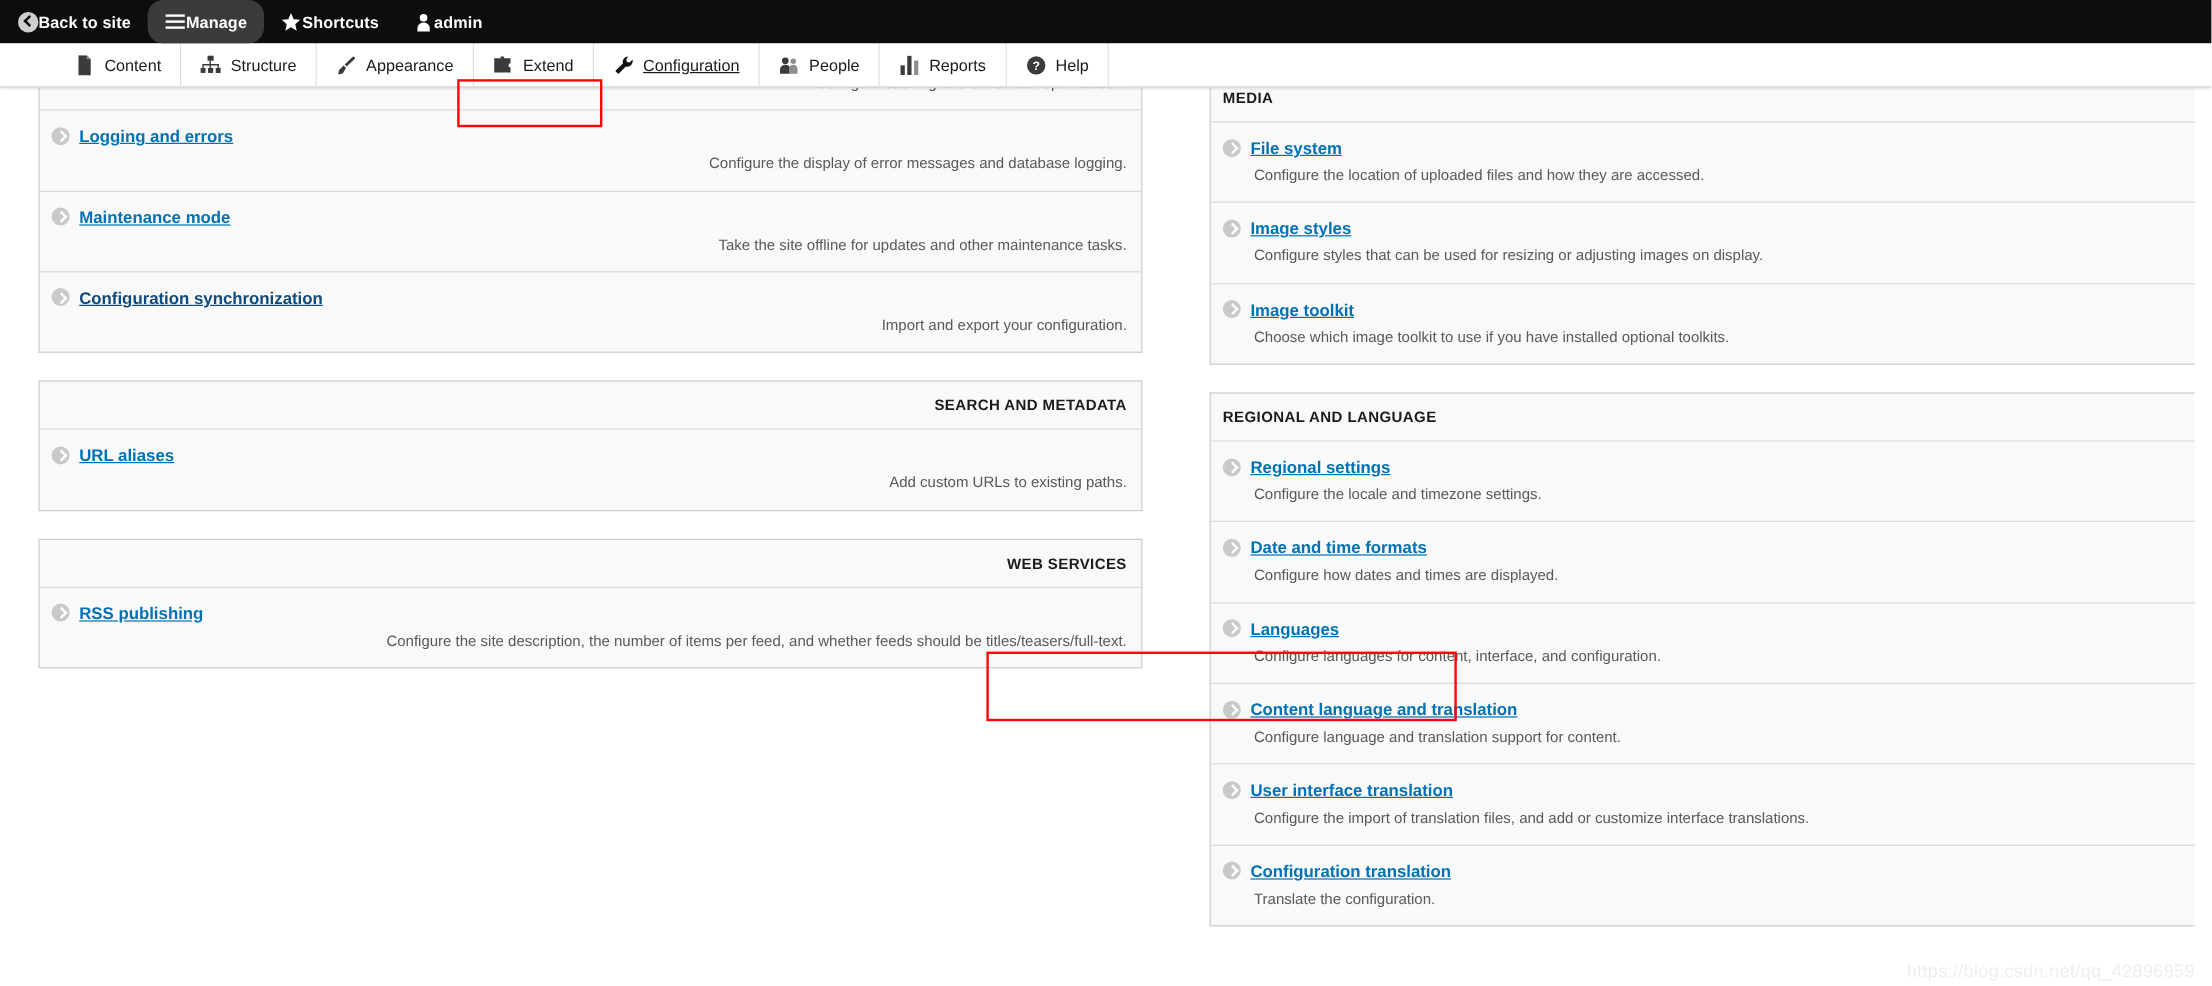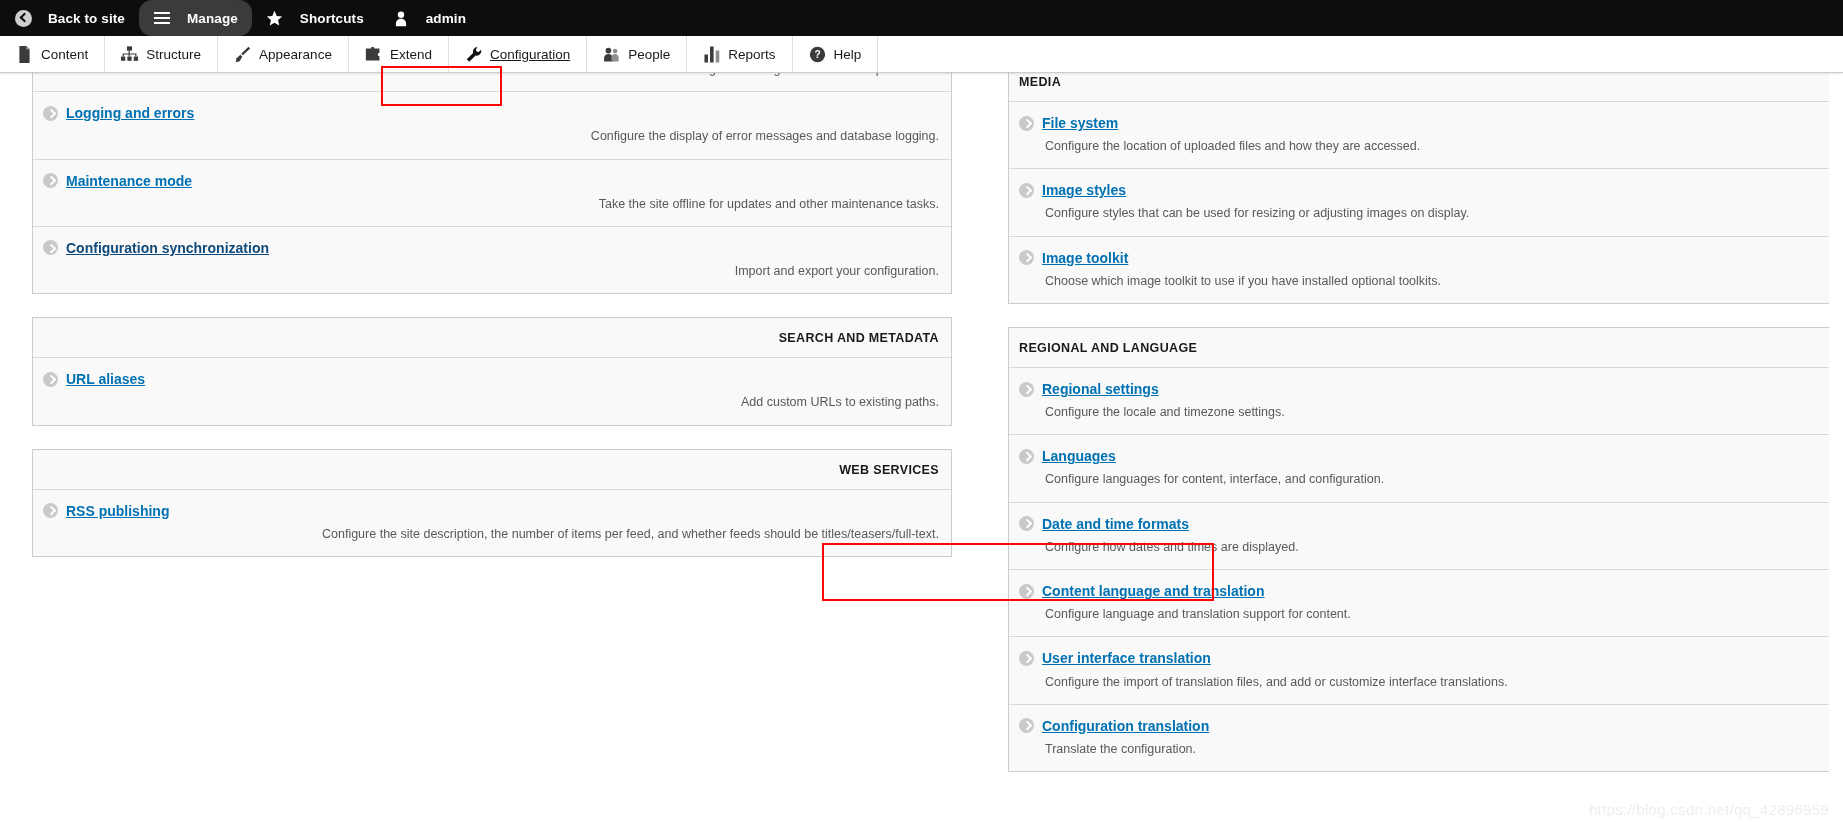--- a/index.html
+++ b/index.html
@@ -17,21 +17,21 @@
     height: 36px;
     background: #0d0d0d;
     display: flex;
     align-items: stretch;
     position: relative;
     z-index: 30;
   }
   .toolbar-tab {
     display: flex;
     align-items: center;
-    gap: 16px;
+    gap: 0;
     padding: 0 14px;
     color: #ffffff;
     font-size: 13.5px;
     font-weight: bold;
     letter-spacing: .1px;
     white-space: nowrap;
     cursor: pointer;
   }
   .toolbar-tab.active { background: #3b3b3b; border-radius: 13px; }
   .toolbar-tab .ticon {
@@ -71,20 +71,21 @@
   
   .nav-bar {
     height: 37px;
     background: #ffffff;
     border-bottom: 1px solid #ccc;
     display: flex;
     align-items: stretch;
     position: relative;
     z-index: 25;
     box-shadow: 0 1px 2px rgba(0,0,0,.10);
+    padding-left: 46px;
   }
   .nav-item {
     display: flex;
     align-items: center;
     gap: 8px;
     padding: 0 16px;
     font-size: 13.5px;
     color: #1a1a1a;
     border-right: 1px solid #e0e0e0;
     white-space: nowrap;
@@ -458,31 +459,31 @@
             <div class="item-head">
               <span class="chev"></span>
               <a class="item-link" href="#">Regional settings</a>
             </div>
             <div class="item-desc">Configure the locale and timezone settings.</div>
           </li>
 
           <li class="panel-item">
             <div class="item-head">
               <span class="chev"></span>
+              <a class="item-link" href="#">Date and time formats</a>
+            </div>
+            <div class="item-desc">Configure how dates and times are displayed.</div>
+          </li>
+
+          <li class="panel-item">
+            <div class="item-head">
+              <span class="chev"></span>
               <a class="item-link" href="#">Languages</a>
             </div>
             <div class="item-desc">Configure languages for content, interface, and configuration.</div>
-          </li>
-
-          <li class="panel-item">
-            <div class="item-head">
-              <span class="chev"></span>
-              <a class="item-link" href="#">Date and time formats</a>
-            </div>
-            <div class="item-desc">Configure how dates and times are displayed.</div>
           </li>
 
           <li class="panel-item">
             <div class="item-head">
               <span class="chev"></span>
               <a class="item-link" href="#">Content language and translation</a>
             </div>
             <div class="item-desc">Configure language and translation support for content.</div>
           </li>
 

